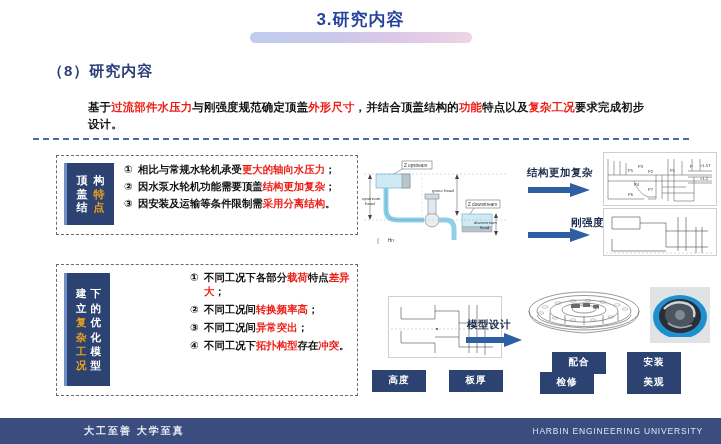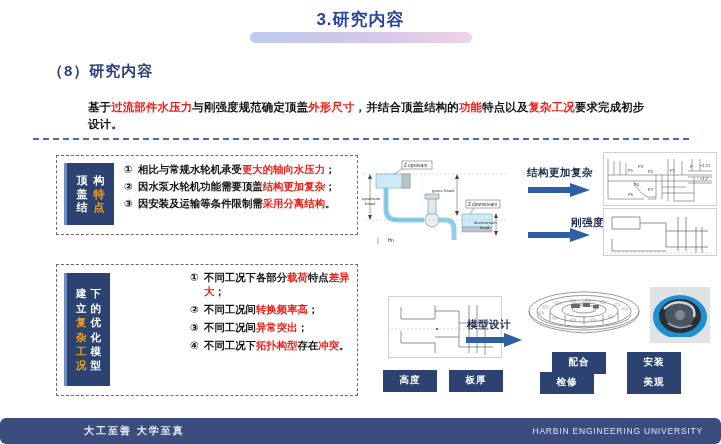--- a/index.html
+++ b/index.html
@@ -122,32 +122,31 @@
     position:absolute;left:650px;top:287px;width:60px;height:56px;
     background:#dfe3e6;overflow:hidden;border:0;
   }
 
   
   .tag{
     position:absolute;background:#2c4372;color:#fff;font-size:9.5px;
     font-weight:bold;text-align:center;padding:4px 0 4.5px 0;width:54px;
     letter-spacing:1px;
   }
-  #tag-gaodu{left:383px;top:370px;}
+  #tag-gaodu{left:372px;top:370px;}
   #tag-banhou{left:449px;top:370px;}
   #tag-peihe{left:552px;top:352px;}
   #tag-jianxiu{left:540px;top:372px;}
   #tag-anzhuang{left:627px;top:352px;}
   #tag-meiguan{left:627px;top:372px;}
 
   
   .footer{
     position:absolute;left:0;bottom:0;width:721px;height:26px;
     background:#3b4d7e;
-    border-radius:6px;
   }
   .footer-left{
     position:absolute;left:84px;top:6px;color:#e8ecf5;font-size:10px;
     letter-spacing:2px;font-weight:bold;
   }
   .footer-right{
     position:absolute;right:18px;top:8px;color:#dfe5f2;font-size:8.5px;
     letter-spacing:.8px;
   }
 </style>

